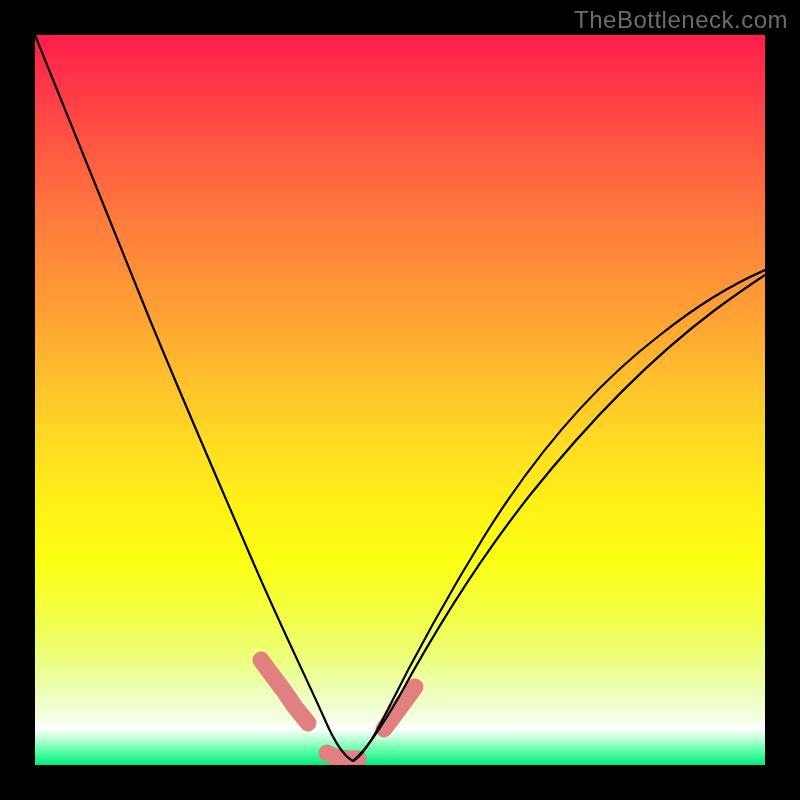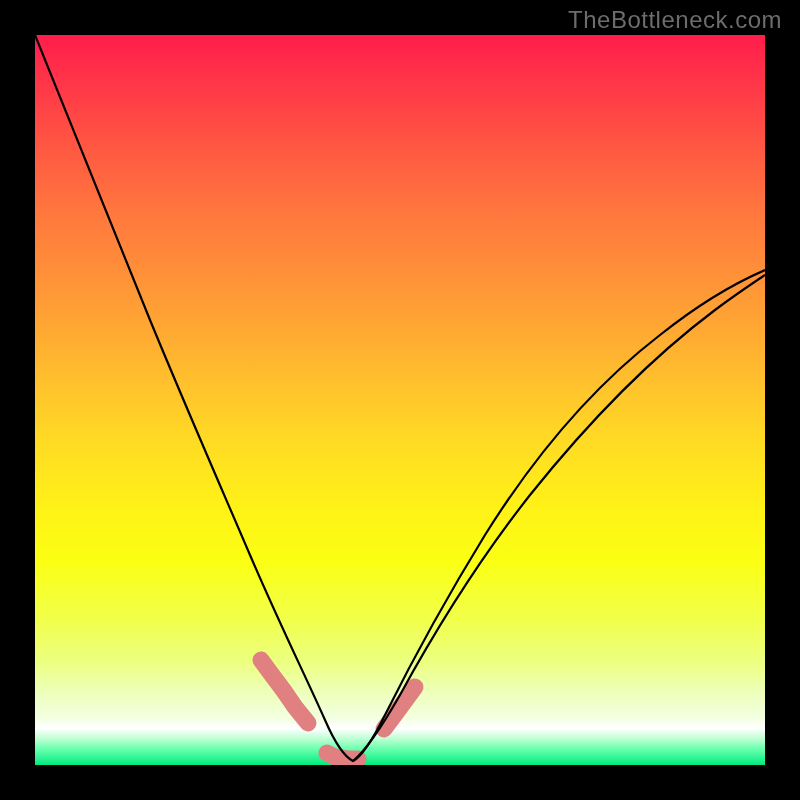--- a/index.html
+++ b/index.html
@@ -13,21 +13,21 @@
   }
   .frame {
     position: relative;
     width: 800px;
     height: 800px;
     background: #000;
   }
   .watermark {
     position: absolute;
     top: 6px;
-    right: 18px;
+    right: 12px;
     color: #6c6c6c;
     font-size: 24px;
     font-weight: 500;
     letter-spacing: 0.5px;
     z-index: 10;
   }
   .plot-area {
     position: absolute;
     left: 35px;
     top: 35px;

